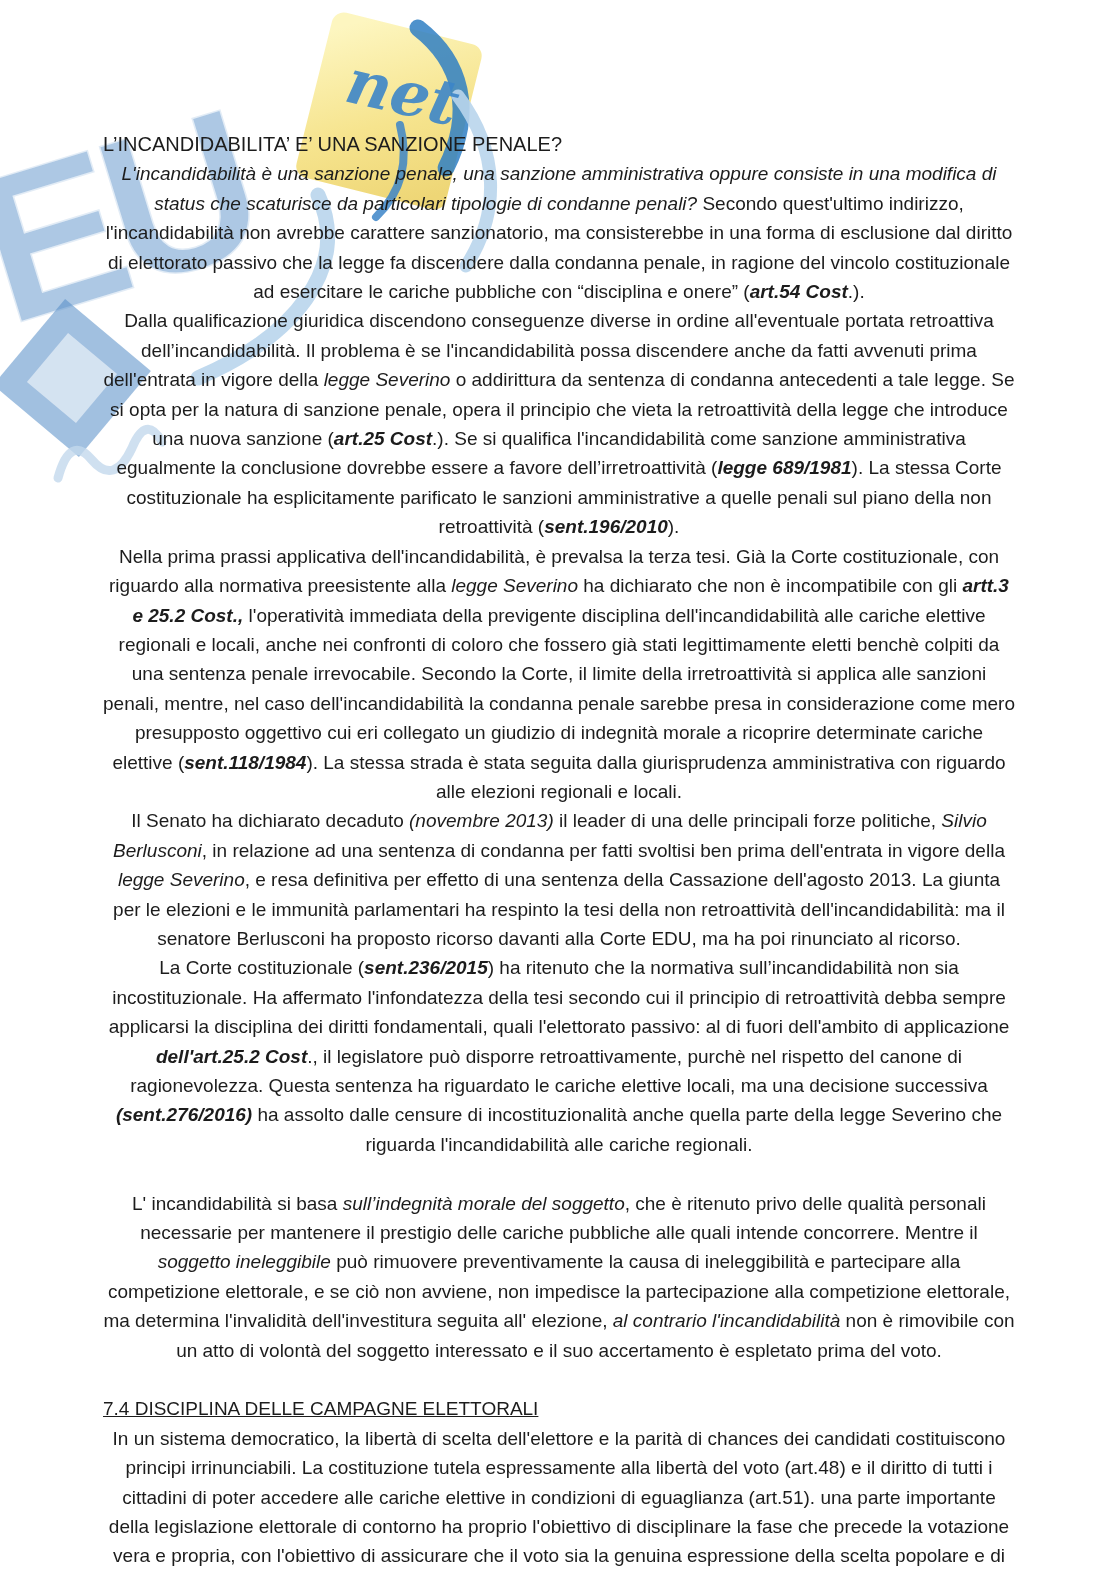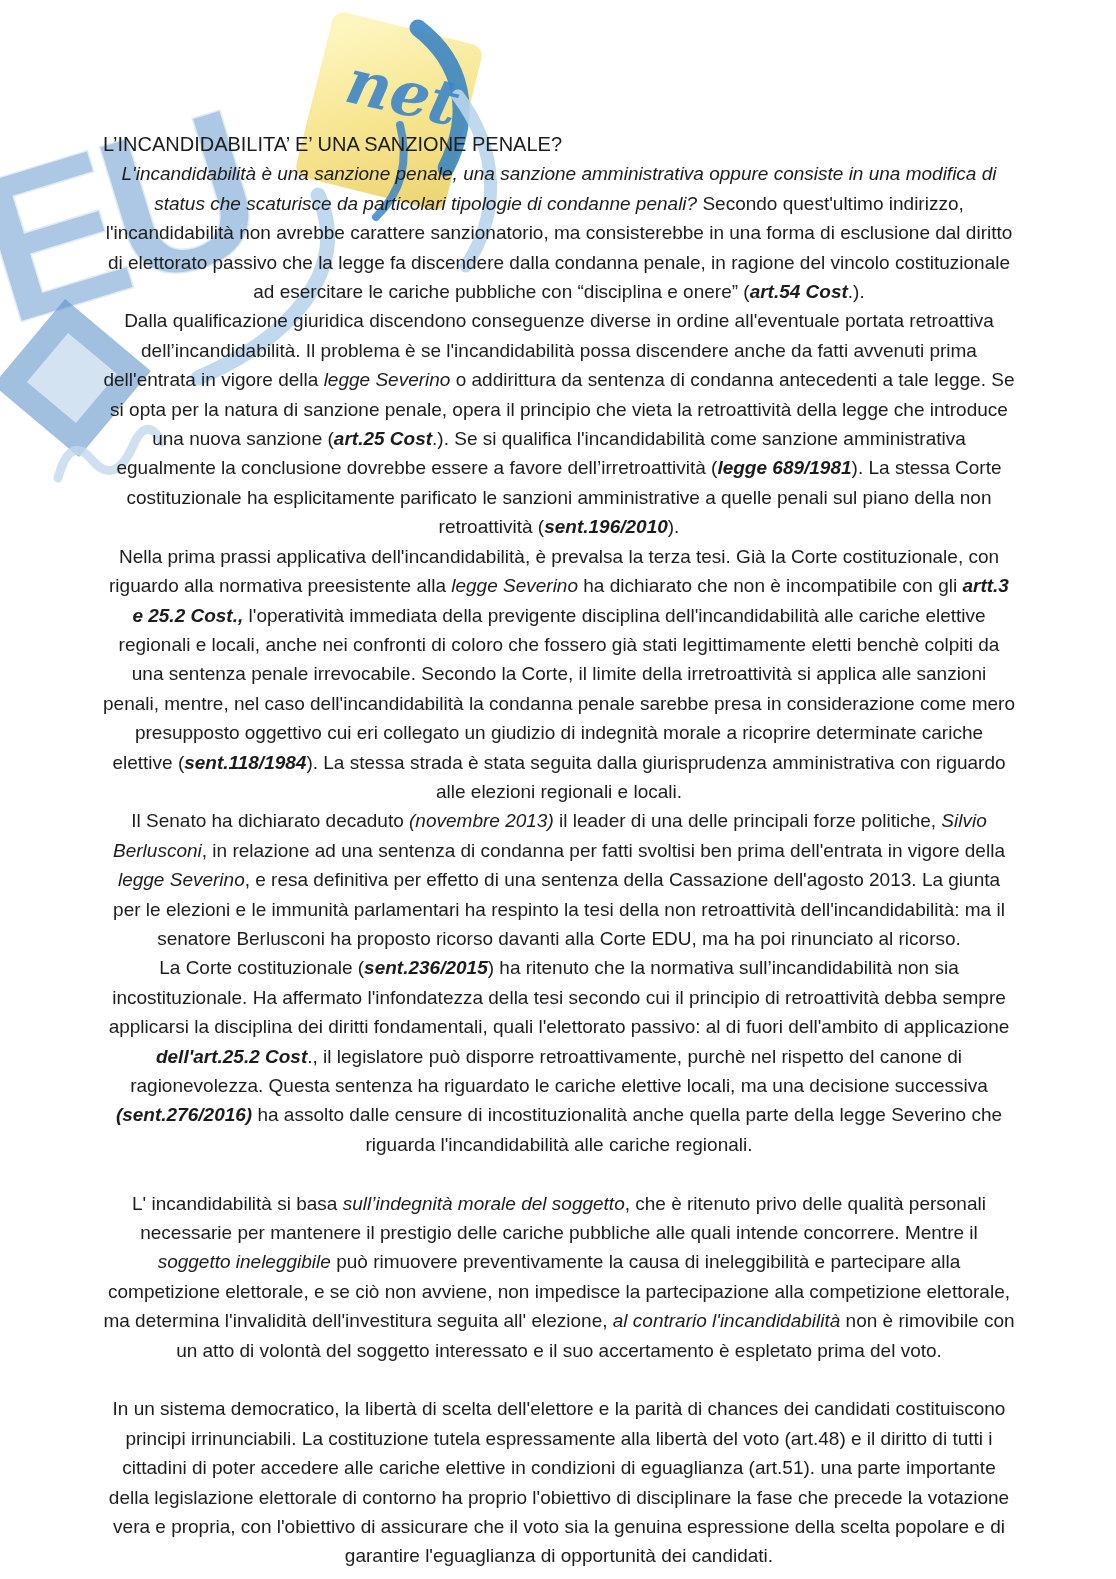--- a/index.html
+++ b/index.html
@@ -93,16 +93,17 @@
   <main class="doc" id="doc">
       <h1 class="doc-title">L’INCANDIDABILITA’ E’ UNA SANZIONE PENALE?</h1>
       <p class="para"><span class="it">L'incandidabilità è una sanzione penale, una sanzione amministrativa oppure consiste in una modifica di status che scaturisce da particolari tipologie di condanne penali? </span><span class="rg">Secondo quest'ultimo indirizzo, l'incandidabilità non avrebbe carattere sanzionatorio, ma consisterebbe in una forma di esclusione dal diritto di elettorato passivo che la legge fa discendere dalla condanna penale, in ragione del vincolo costituzionale ad esercitare le cariche pubbliche con “disciplina e onere” (</span><span class="bi">art.54 Cost</span><span class="rg">.).</span></p>
       <p class="para"><span class="rg">Dalla qualificazione giuridica discendono conseguenze diverse in ordine all'eventuale portata retroattiva dell’incandidabilità. Il problema è se l'incandidabilità possa discendere anche da fatti avvenuti prima dell'entrata in vigore della </span><span class="it">legge Severino</span><span class="rg"> o addirittura da sentenza di condanna antecedenti a tale legge. Se si opta per la natura di sanzione penale, opera il principio che vieta la retroattività della legge che introduce una nuova sanzione (</span><span class="bi">art.25 Cost</span><span class="rg">.). Se si qualifica l'incandidabilità come sanzione amministrativa egualmente la conclusione dovrebbe essere a favore dell’irretroattività (</span><span class="bi">legge 689/1981</span><span class="rg">). La stessa Corte costituzionale ha esplicitamente parificato le sanzioni amministrative a quelle penali sul piano della non retroattività (</span><span class="bi">sent.196/2010</span><span class="rg">).</span></p>
       <p class="para"><span class="rg">Nella prima prassi applicativa dell'incandidabilità, è prevalsa la terza tesi. Già la Corte costituzionale, con riguardo alla normativa preesistente alla </span><span class="it">legge Severino</span><span class="rg"> ha dichiarato che non è incompatibile con gli </span><span class="bi">artt.3 e 25.2 Cost.,</span><span class="rg"> l'operatività immediata della previgente disciplina dell'incandidabilità alle cariche elettive regionali e locali, anche nei confronti di coloro che fossero già stati legittimamente eletti benchè colpiti da una sentenza penale irrevocabile. Secondo la Corte, il limite della irretroattività si applica alle sanzioni penali, mentre, nel caso dell'incandidabilità la condanna penale sarebbe presa in considerazione come mero presupposto oggettivo cui eri collegato un giudizio di indegnità morale a ricoprire determinate cariche elettive (</span><span class="bi">sent.118/1984</span><span class="rg">). La stessa strada è stata seguita dalla giurisprudenza amministrativa con riguardo alle elezioni regionali e locali.</span></p>
       <p class="para"><span class="rg">Il Senato ha dichiarato decaduto </span><span class="it">(novembre 2013)</span><span class="rg"> il leader di una delle principali forze politiche, </span><span class="it">Silvio Berlusconi</span><span class="rg">, in relazione ad una sentenza di condanna per fatti svoltisi ben prima dell'entrata in vigore della </span><span class="it">legge Severino</span><span class="rg">, e resa definitiva per effetto di una sentenza della Cassazione dell'agosto 2013. La giunta per le elezioni e le immunità parlamentari ha respinto la tesi della non retroattività dell'incandidabilità: ma il senatore Berlusconi ha proposto ricorso davanti alla Corte EDU, ma ha poi rinunciato al ricorso.</span></p>
       <p class="para"><span class="rg">La Corte costituzionale (</span><span class="bi">sent.236/2015</span><span class="rg">) ha ritenuto che la normativa sull’incandidabilità non sia incostituzionale. Ha affermato l'infondatezza della tesi secondo cui il principio di retroattività debba sempre applicarsi la disciplina dei diritti fondamentali, quali l'elettorato passivo: al di fuori dell'ambito di applicazione </span><span class="bi">dell'art.25.2 Cost</span><span class="rg">., il legislatore può disporre retroattivamente, purchè nel rispetto del canone di ragionevolezza. Questa sentenza ha riguardato le cariche elettive locali, ma una decisione successiva </span><span class="bi">(sent.276/2016)</span><span class="rg"> ha assolto dalle censure di incostituzionalità anche quella parte della legge Severino che riguarda l'incandidabilità alle cariche regionali.</span></p>
       <div class="spacer"></div>
       <p class="para"><span class="rg">L' incandidabilità si basa </span><span class="it">sull’indegnità morale del soggetto</span><span class="rg">, che è ritenuto privo delle qualità personali necessarie per mantenere il prestigio delle cariche pubbliche alle quali intende concorrere. Mentre il </span><span class="it">soggetto ineleggibile</span><span class="rg"> può rimuovere preventivamente la causa di ineleggibilità e partecipare alla competizione elettorale, e se ciò non avviene, non impedisce la partecipazione alla competizione elettorale, ma determina l'invalidità dell'investitura seguita all' elezione, </span><span class="it">al contrario l'incandidabilità</span><span class="rg"> non è rimovibile con un atto di volontà del soggetto interessato e il suo accertamento è espletato prima del voto.</span></p>
       <div class="spacer"></div>
+      <h2 class="section-heading">7.4 DISCIPLINA DELLE CAMPAGNE ELETTORALI</h2>
       <p class="para"><span class="rg">In un sistema democratico, la libertà di scelta dell'elettore e la parità di chances dei candidati costituiscono principi irrinunciabili. La costituzione tutela espressamente alla libertà del voto (art.48) e il diritto di tutti i cittadini di poter accedere alle cariche elettive in condizioni di eguaglianza (art.51). una parte importante della legislazione elettorale di contorno ha proprio l'obiettivo di disciplinare la fase che precede la votazione vera e propria, con l'obiettivo di assicurare che il voto sia la genuina espressione della scelta popolare e di garantire l'eguaglianza di opportunità dei candidati.</span></p>
     </main>
 
 </div>
 
 </body></html>

